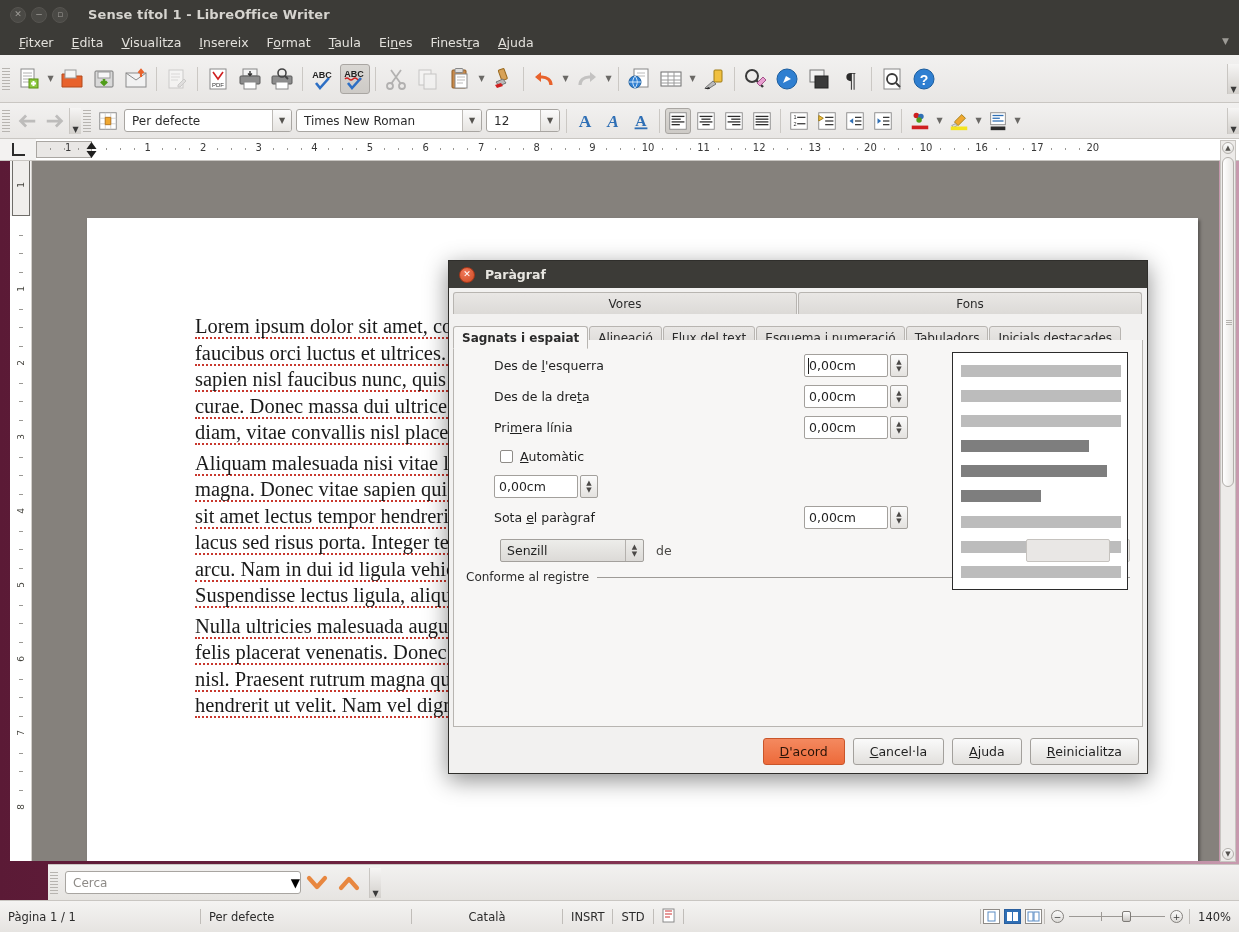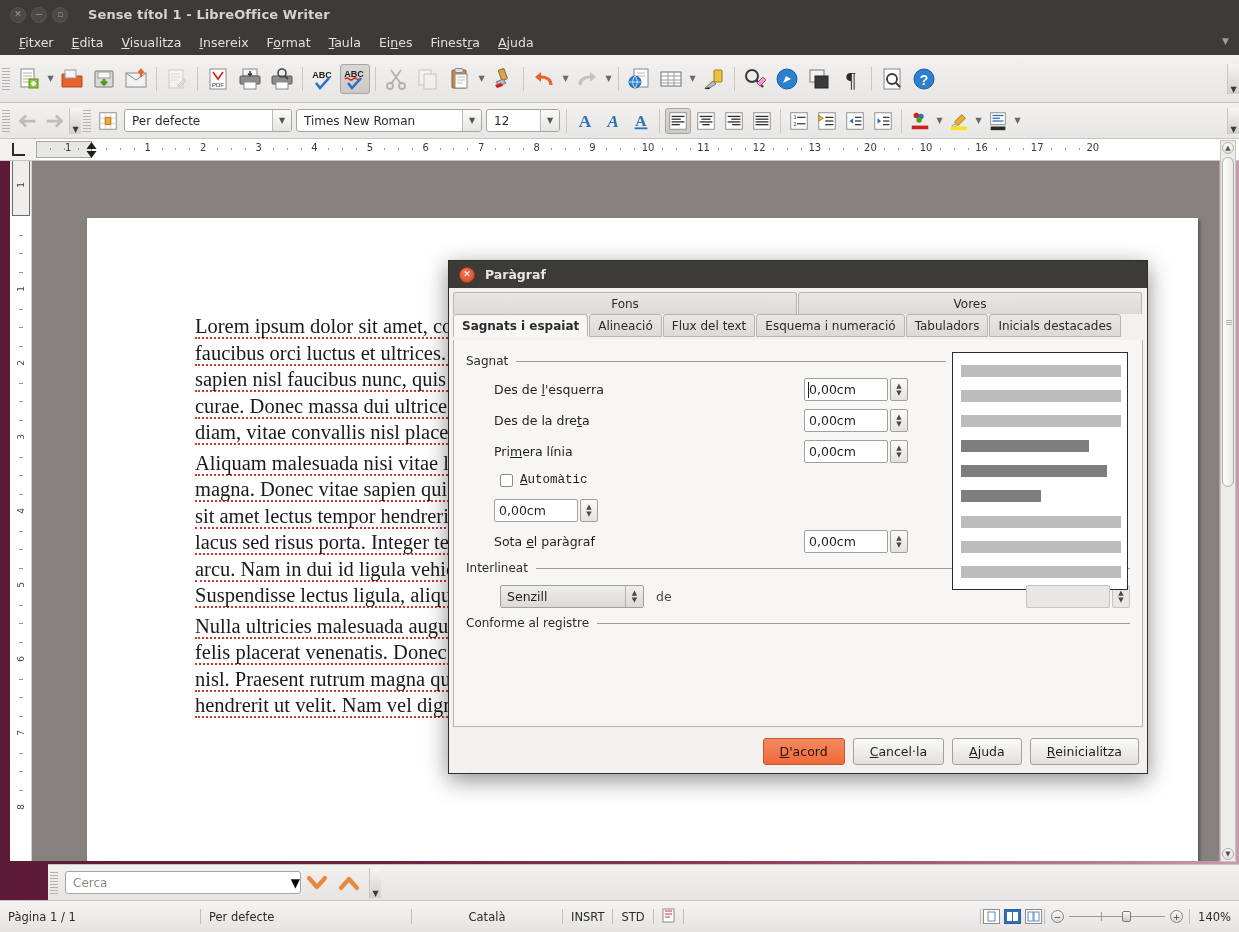--- a/index.html
+++ b/index.html
@@ -300,21 +300,21 @@
     font-size:12px; color:#2b2b2b;
     margin-right: 1px;
   }
   .tabstrip-bottom { display:flex; padding: 0 4px; gap:1px; }
   .tab {
     height: 23px; padding: 0 8px;
     background: linear-gradient(to bottom,#e9e7e5,#dcdad7);
     border:1px solid #b8b5b1; border-bottom:1px solid #b8b5b1;
     border-radius: 3px 3px 0 0;
     display:flex;align-items:center;justify-content:center;
-    font-size:12px; color:#2b2b2b; white-space:nowrap;
+    font-size:12px; color:#2b2b2b; white-space:nowrap;margin-top:12px;
   }
   .tab.sel {
     background: #f7f6f5; font-weight: bold;
     border-bottom: 1px solid #f7f6f5;
     position: relative; z-index: 2;
   }
   .dlg-body {
     position:absolute; left:4px; right:4px; top: 79px; bottom: 46px;
     background:#f7f6f5; border:1px solid #b8b5b1; border-top:none;
     padding: 10px 12px;
@@ -344,21 +344,21 @@
   .spinbtns.disabled { background:#e9e7e5; border-color:#c9c6c2; }
   .spinbtns i { font-style:normal; font-size:7px; color:#4a4846; line-height:5px; }
   .caret-cursor {
     position:absolute; left:3px; top:3px; width:1px; height:16px; background:#1f1f1f;
   }
   .checkrow { display:flex; align-items:center; gap:7px; padding-left: 34px; height: 26px; }
   .cbox {
     width: 13px; height: 13px; background:#fff;
     border:1px solid #8f8c88; border-radius:2px;
   }
-  .checkrow .clabel { font-size:12.5px; color:#1f1f1f;font-family:Liberation Mono, monospace; }
+  .checkrow .clabel { font-size:12.5px; color:#1f1f1f; }
 
   .selbox {
     width: 144px; height: 23px;
     background: linear-gradient(to bottom,#ededea,#dcdad7);
     border:1px solid #a3a09c; border-radius:2px;
     display:flex; align-items:center; position:relative;
   }
   .selbox .sval { padding-left:6px; font-size:12.5px; color:#1f1f1f; flex:1 1 auto; }
   .selbox .sbtn {
     width:18px; height:21px; border-left:1px solid #b4b1ad;
@@ -1070,22 +1070,22 @@
   </div>
 
   <div class="dialog">
 
     <div class="dlg-title">
       <div class="dlg-close">✕</div>
       <div class="dlg-title-text">Paràgraf</div>
     </div>
 
     <div class="tabstrip-top">
+      <div class="tab-big">Vores</div>
       <div class="tab-big">Fons</div>
-      <div class="tab-big">Vores</div>
     </div>
 
     <div class="tabstrip-bottom">
       <div class="tab sel">Sagnats i espaiat</div>
       <div class="tab">Alineació</div>
       <div class="tab">Flux del text</div>
       <div class="tab">Esquema i numeració</div>
       <div class="tab">Tabuladors</div>
       <div class="tab">Inicials destacades</div>
     </div>
@@ -1098,24 +1098,20 @@
         <div class="pvbar" style="left:8px; top:62px;  width:160px; background:#bcbcbc;"></div>
         <div class="pvbar" style="left:8px; top:87px;  width:128px; background:#7e7e7e;"></div>
         <div class="pvbar" style="left:8px; top:112px; width:146px; background:#7e7e7e;"></div>
         <div class="pvbar" style="left:8px; top:137px; width:80px;  background:#7e7e7e;"></div>
         <div class="pvbar" style="left:8px; top:163px; width:160px; background:#bcbcbc;"></div>
         <div class="pvbar" style="left:8px; top:188px; width:160px; background:#bcbcbc;"></div>
         <div class="pvbar" style="left:8px; top:213px; width:160px; background:#bcbcbc;"></div>
       </div>
 
       <div class="section">
-        <div class="sect-head">
-          <div class="lbl">Sagnat</div>
-          <div class="line" style="max-width:430px"></div>
-        </div>
 
         <div class="row">
           <div class="flabel">Des de <u>l</u>'esquerra</div>
           <div class="spin">
             <div class="caret-cursor"></div>
             <div class="sval">0,00cm</div>
           </div>
           <div class="spinbtns">
               <i>▲</i>
               <i>▼</i>
@@ -1168,24 +1164,20 @@
             <div class="sval">0,00cm</div>
           </div>
           <div class="spinbtns">
               <i>▲</i>
               <i>▼</i>
             </div>
         </div>
       </div>
 
       <div class="section">
-        <div class="sect-head">
-          <div class="lbl">Interlineat</div>
-          <div class="line"></div>
-        </div>
         <div class="row" style="padding-left:34px">
           <div class="selbox">
             <div class="sval">Senzill</div>
             <div class="sbtn">
                 <i>▲</i>
                 <i>▼</i>
               </div>
           </div>
           <div class="de-label">de</div>
           <div style="flex:1 1 auto"></div>

